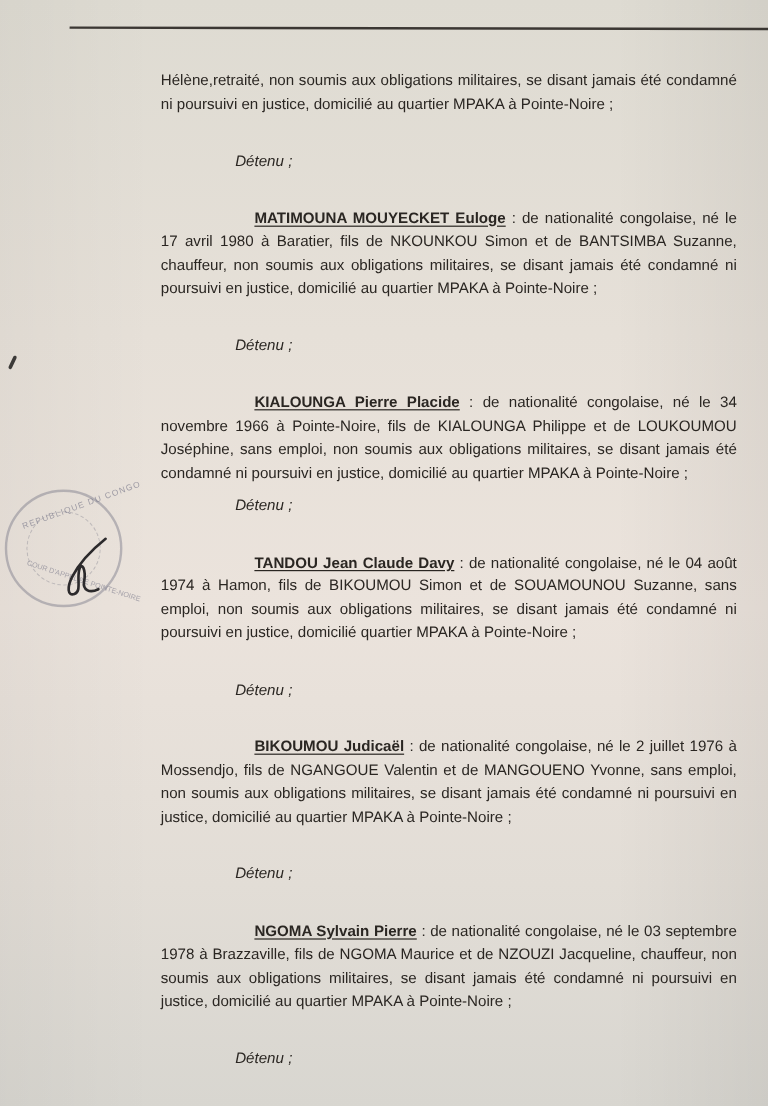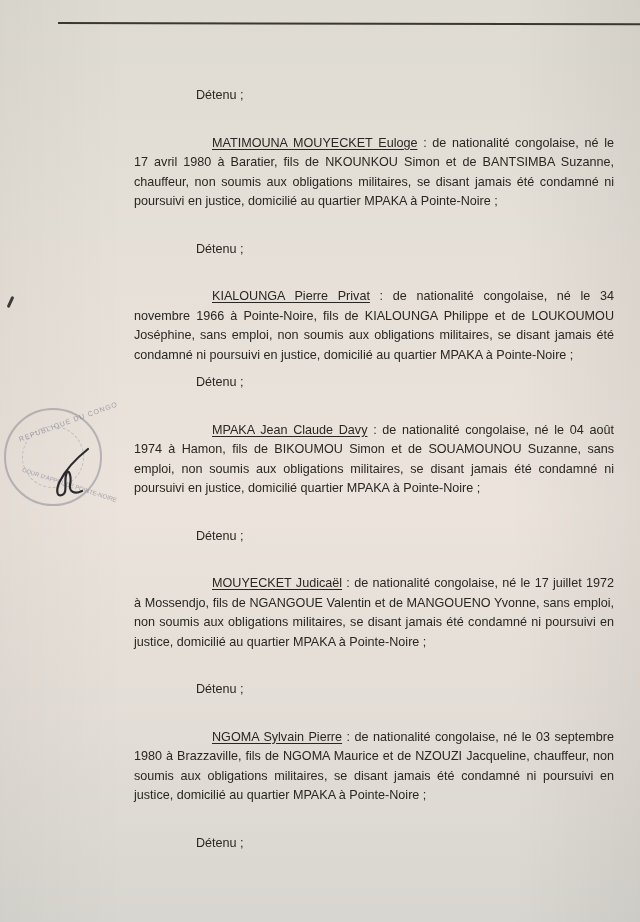--- a/index.html
+++ b/index.html
@@ -42,25 +42,26 @@
     .para {
       margin: 0;
       text-align: justify;
     }
     .indent {
       text-indent: 62px;
     }
     .detenu {
       margin: 0;
       padding-left: 62px;
+      font-style: italic;
     }
     .gap-lg { height: 28px; }
     .gap-sm { height: 8px; }
     .name {
-      font-weight: normal;
+      font-weight: bold;
       text-decoration: underline;
       text-underline-offset: 2px;
       padding-left: 16px;
     }
     .stamp {
       position: absolute;
       left: 4px;
       top: 408px;
       width: 98px;
       height: 98px;
@@ -125,50 +126,51 @@
 <div class="stamp">
   <div class="stamp-inner"></div>
   <span class="stamp-text-top">REPUBLIQUE DU CONGO</span>
   <span class="stamp-text-bottom">COUR D'APPEL DE POINTE-NOIRE</span>
 </div>
 <svg class="signature" viewBox="0 0 50 58">
   <path d="M40 4 C30 12, 18 24, 12 36 C8 44, 8 52, 14 50 C20 48, 16 38, 18 30 C20 22, 24 30, 22 40 C21 46, 26 50, 34 46" fill="none" stroke="#2c2a2c" stroke-width="2.2" stroke-linecap="round"></path>
 </svg>
 
 <div class="content">
+  <p class="para">Hélène,retraité, non soumis aux obligations militaires, se disant jamais été condamné ni poursuivi en justice, domicilié au quartier MPAKA à Pointe-Noire ;</p>
 
   <div class="gap-lg"></div>
   <p class="detenu">Détenu ;</p>
   <div class="gap-lg"></div>
 
   <p class="para indent"><span class="name">MATIMOUNA MOUYECKET Euloge</span><span> : de nationalité congolaise, né le 17 avril 1980 à Baratier, fils de NKOUNKOU Simon et de BANTSIMBA Suzanne, chauffeur, non soumis aux obligations militaires, se disant jamais été condamné ni poursuivi en justice, domicilié au quartier MPAKA à Pointe-Noire ;</span></p>
 
   <div class="gap-lg"></div>
   <p class="detenu">Détenu ;</p>
   <div class="gap-lg"></div>
 
-  <p class="para indent"><span class="name">KIALOUNGA Pierre Privat</span><span> : de nationalité congolaise, né le 34 novembre 1966 à Pointe-Noire, fils de KIALOUNGA Philippe et de LOUKOUMOU Joséphine, sans emploi, non soumis aux obligations militaires, se disant jamais été condamné ni poursuivi en justice, domicilié au quartier MPAKA à Pointe-Noire ;</span></p>
+  <p class="para indent"><span class="name">KIALOUNGA Pierre Placide</span><span> : de nationalité congolaise, né le 34 novembre 1966 à Pointe-Noire, fils de KIALOUNGA Philippe et de LOUKOUMOU Joséphine, sans emploi, non soumis aux obligations militaires, se disant jamais été condamné ni poursuivi en justice, domicilié au quartier MPAKA à Pointe-Noire ;</span></p>
 
   <div class="gap-sm"></div>
   <p class="detenu">Détenu ;</p>
   <div class="gap-lg"></div>
 
-  <p class="para indent"><span class="name">MPAKA Jean Claude Davy</span><span> : de nationalité congolaise, né le 04 août 1974 à Hamon, fils de BIKOUMOU Simon et de SOUAMOUNOU Suzanne, sans emploi, non soumis aux obligations militaires, se disant jamais été condamné ni poursuivi en justice, domicilié quartier MPAKA à Pointe-Noire ;</span></p>
+  <p class="para indent"><span class="name">TANDOU Jean Claude Davy</span><span> : de nationalité congolaise, né le 04 août 1974 à Hamon, fils de BIKOUMOU Simon et de SOUAMOUNOU Suzanne, sans emploi, non soumis aux obligations militaires, se disant jamais été condamné ni poursuivi en justice, domicilié quartier MPAKA à Pointe-Noire ;</span></p>
 
   <div class="gap-lg"></div>
   <p class="detenu">Détenu ;</p>
   <div class="gap-lg"></div>
 
-  <p class="para indent"><span class="name">MOUYECKET Judicaël</span><span> : de nationalité congolaise, né le 17 juillet 1972 à Mossendjo, fils de NGANGOUE Valentin et de MANGOUENO Yvonne, sans emploi, non soumis aux obligations militaires, se disant jamais été condamné ni poursuivi en justice, domicilié au quartier MPAKA à Pointe-Noire ;</span></p>
+  <p class="para indent"><span class="name">BIKOUMOU Judicaël</span><span> : de nationalité congolaise, né le 2 juillet 1976 à Mossendjo, fils de NGANGOUE Valentin et de MANGOUENO Yvonne, sans emploi, non soumis aux obligations militaires, se disant jamais été condamné ni poursuivi en justice, domicilié au quartier MPAKA à Pointe-Noire ;</span></p>
 
   <div class="gap-lg"></div>
   <p class="detenu">Détenu ;</p>
   <div class="gap-lg"></div>
 
-  <p class="para indent"><span class="name">NGOMA Sylvain Pierre</span><span> : de nationalité congolaise, né le 03 septembre 1980 à Brazzaville, fils de NGOMA Maurice et de NZOUZI Jacqueline, chauffeur, non soumis aux obligations militaires, se disant jamais été condamné ni poursuivi en justice, domicilié au quartier MPAKA à Pointe-Noire ;</span></p>
+  <p class="para indent"><span class="name">NGOMA Sylvain Pierre</span><span> : de nationalité congolaise, né le 03 septembre 1978 à Brazzaville, fils de NGOMA Maurice et de NZOUZI Jacqueline, chauffeur, non soumis aux obligations militaires, se disant jamais été condamné ni poursuivi en justice, domicilié au quartier MPAKA à Pointe-Noire ;</span></p>
 
   <div class="gap-lg"></div>
   <p class="detenu">Détenu ;</p>
   <div class="gap-lg"></div>
 
   <p class="para indent"></p>
 
 </div>
 
 </body></html>

